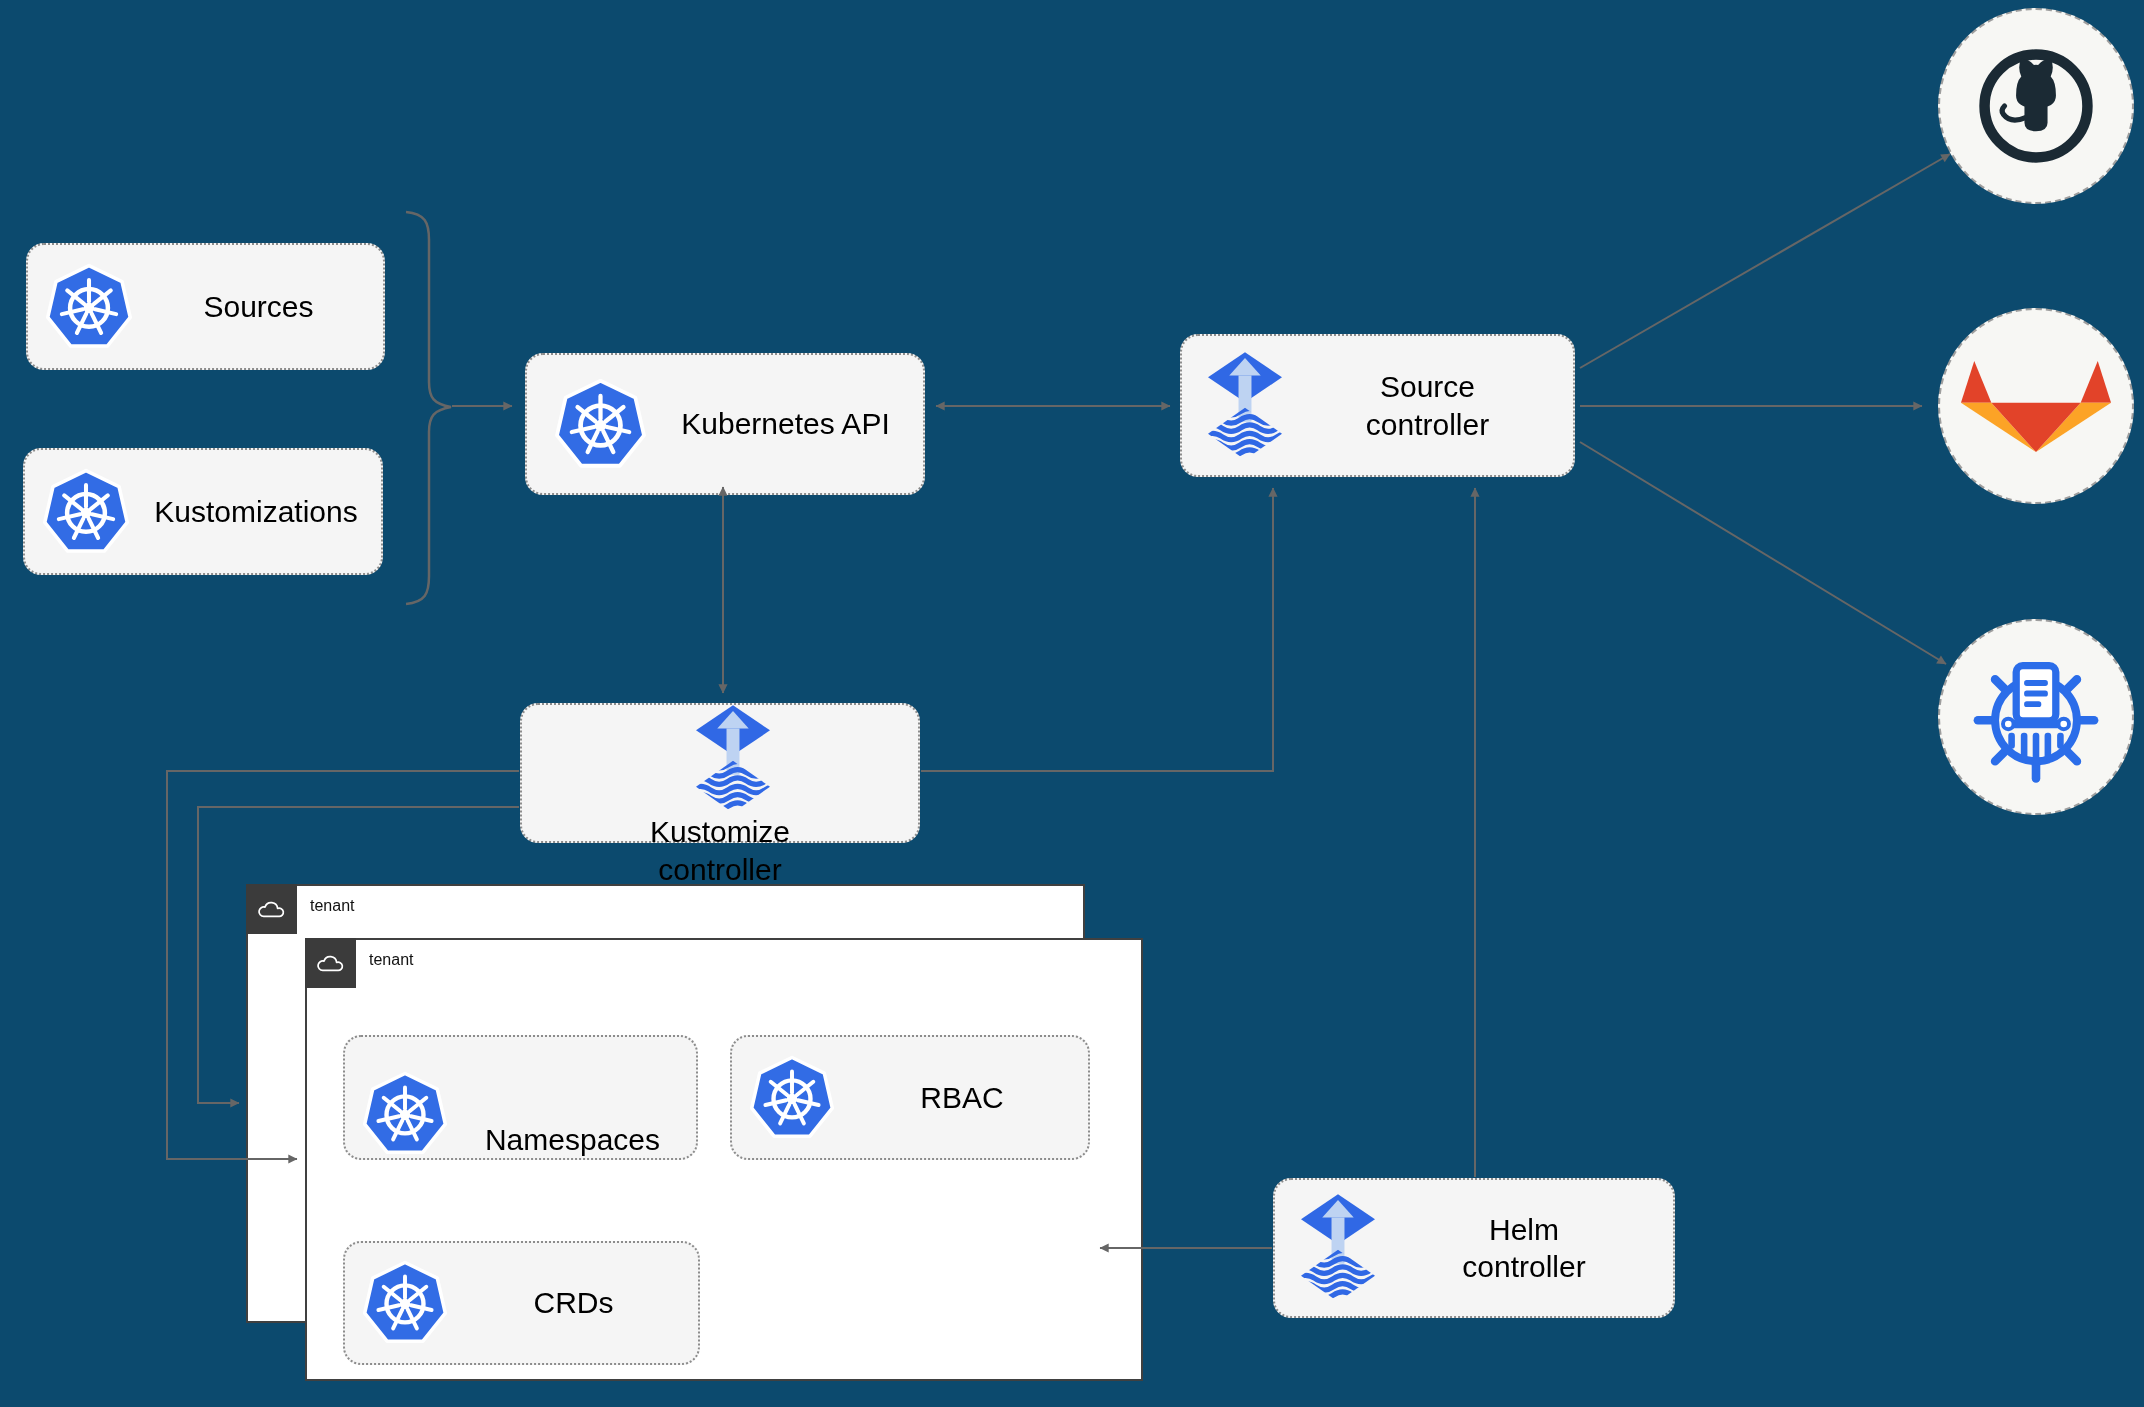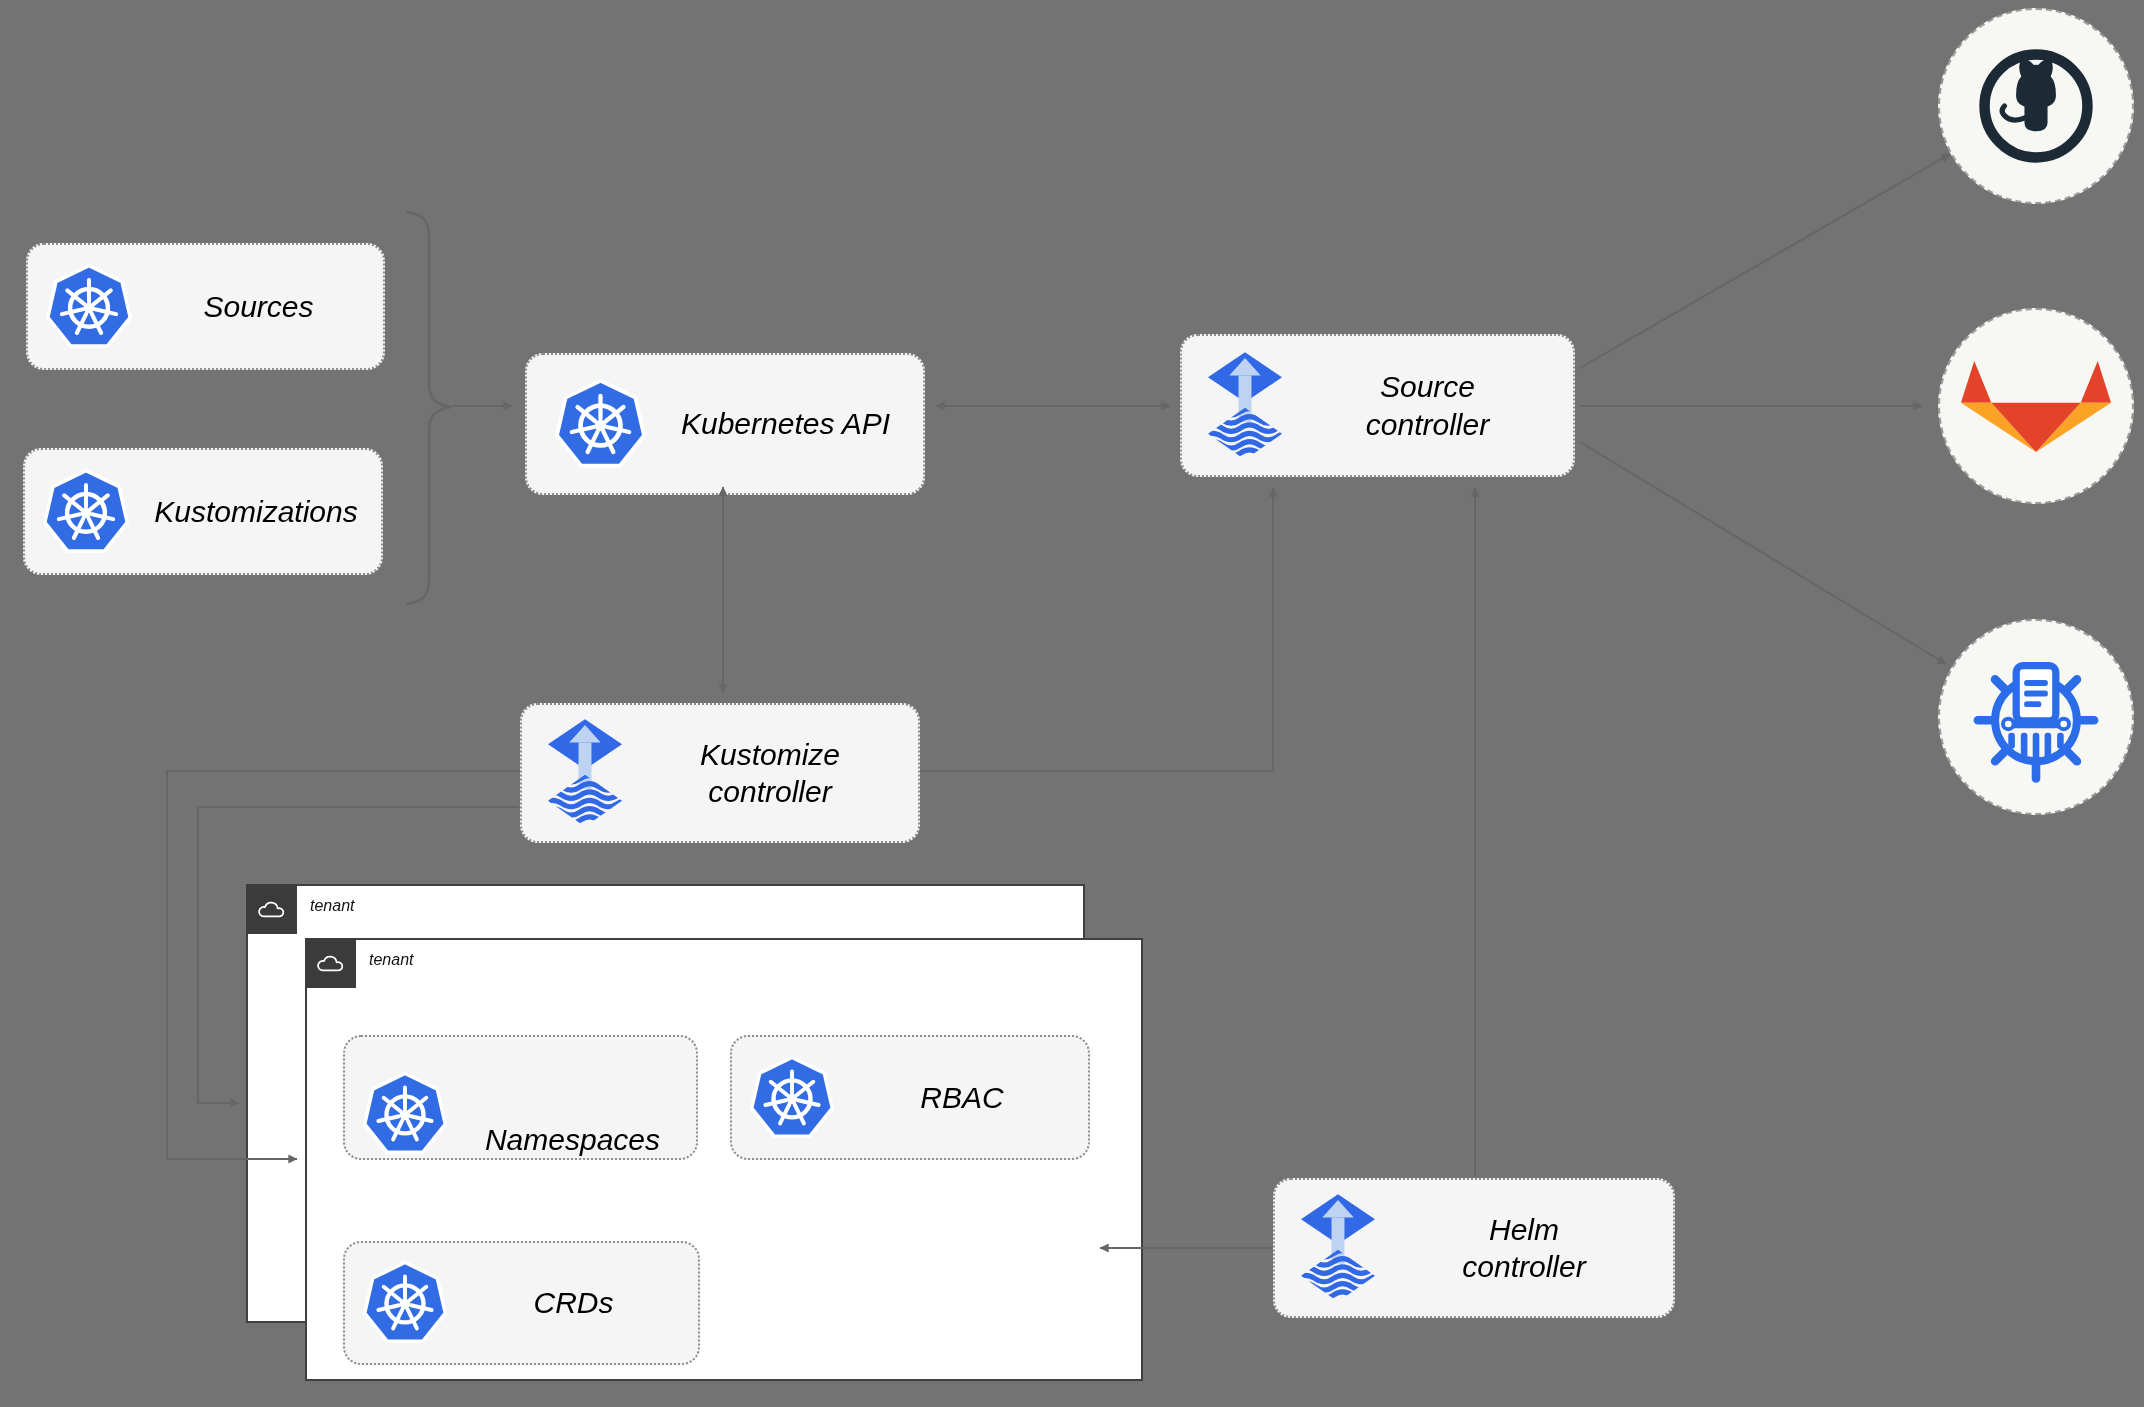--- a/index.html
+++ b/index.html
@@ -1,19 +1,18 @@
 <!DOCTYPE html>
 <html style="--kubernetes-blue: #326CE5; --flux-blue: #3068E5; --flux-arrow-light: #BED3F2; --registry-blue: #2B6DE9; --helm-teal: #2A7C9E; --github-dark: #1B2A34; --gitlab-red-orange: #E24329; --gitlab-amber: #FCA326; --node-fill: #F5F5F5; --line-gray: #666666; --tenant-tab-dark: #3B3B3B;"><head>
 <meta charset="utf-8">
 <style>
   html,body{margin:0;padding:0;background:#ffffff;}
   #canvas{
-    position:relative;width:2144px;height:1407px;background:#737373;overflow:hidden;
+    position:relative;width:2144px;height:1407px;background:#0c4a6e;overflow:hidden;
     font-family:"Liberation Sans", sans-serif;
-    font-style:italic;
   }
   
   .node{
     position:absolute;box-sizing:border-box;
     background:var(--node-fill);
     border:2px dotted #8c8c8c;border-radius:18px;
     display:flex;align-items:center;z-index:3;
   }
   .node .icon{flex:0 0 auto;display:block;}
   .node .lbl{flex:1;text-align:center;color:#000;font-size:30px;line-height:1.25;padding:0 12px;}
@@ -176,21 +175,21 @@
         <use href="#sym-k8s"></use>
       </svg>
     <div class="lbl"><span class="lbl-inner">Kubernetes API</span></div>
   </div>
   <div class="node node--controller" style="left:1180px;top:334px;width:395px;height:143px;">
     <svg class="icon" style="margin-left:26px" width="74" height="108">
         <use href="#sym-flux"></use>
       </svg>
     <div class="lbl"><span class="lbl-inner">Source controller</span></div>
   </div>
-  <div class="node node--controller" style="left:520px;top:703px;width:400px;height:140px;">
+  <div class="node node--controller" style="left:520px;top:703px;width:400px;height:140px;flex-direction:column;">
     <svg class="icon" style="margin-left:26px" width="74" height="108">
         <use href="#sym-flux"></use>
       </svg>
     <div class="lbl"><span class="lbl-inner">Kustomize controller</span></div>
   </div>
   <div class="node node--controller" style="left:1273px;top:1178px;width:402px;height:140px;">
     <svg class="icon" style="margin-left:26px" width="74" height="108">
         <use href="#sym-flux"></use>
       </svg>
     <div class="lbl"><span class="lbl-inner">Helm controller</span></div>

